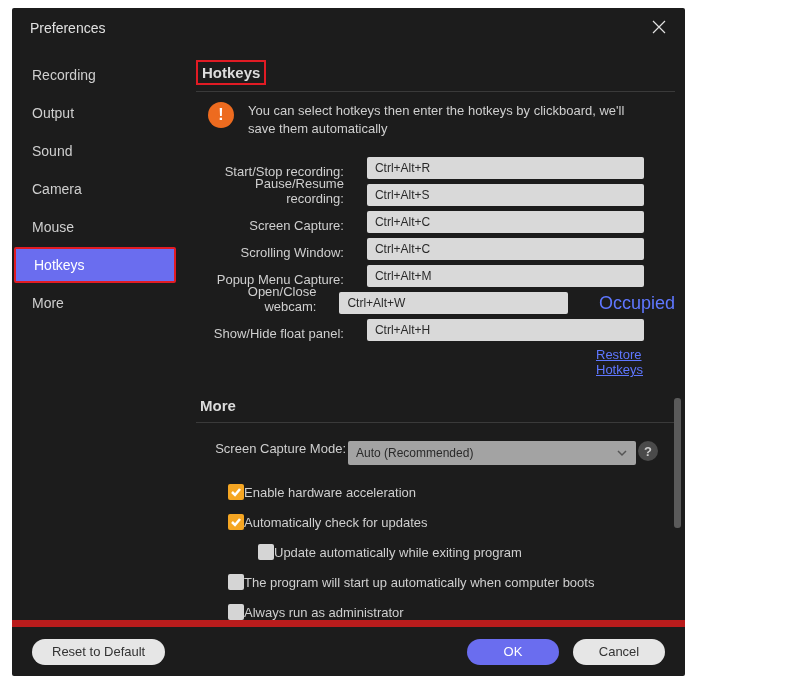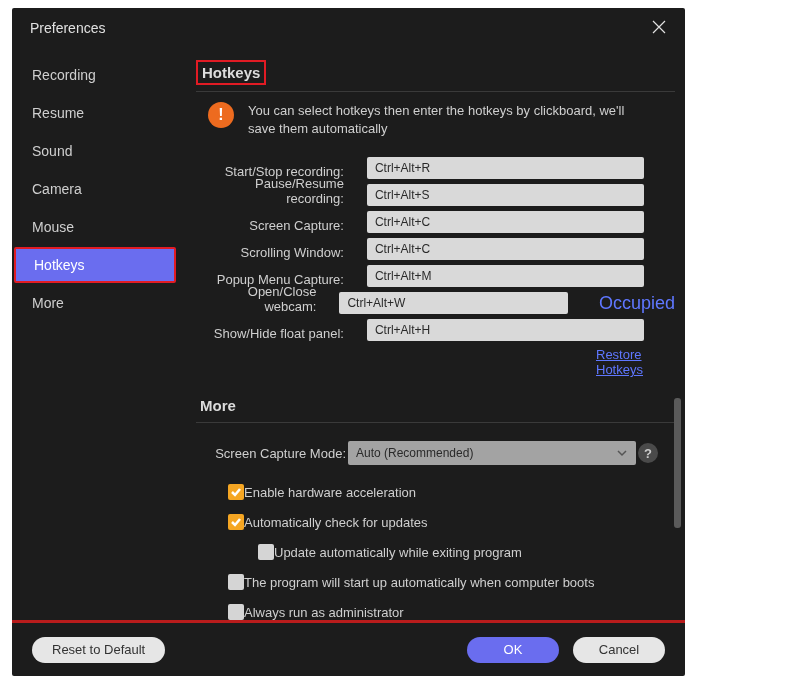--- a/index.html
+++ b/index.html
@@ -132,21 +132,21 @@
     margin-top: 6px;
     color: #5f77ff;
     text-decoration: underline;
     font-size: 13px;
     cursor: pointer;
     margin-bottom: 18px;
   }
 
   .more-section .section-title { margin-left: 0; }
   .mode-row {
-    display: flex; align-items: center; gap: 2px;
+    display: flex; gap: 2px;
     margin: 18px 0 12px 0;
   }
   .mode-label {
     width: 150px; text-align: right;
     font-size: 13px; color: #cfcfcf;
   }
   .select {
     width: 288px; height: 24px;
     background: #a3a3a3;
     border-radius: 2px;
@@ -187,21 +187,21 @@
     position: absolute;
     right: 4px; top: 350px;
     width: 7px; height: 130px;
     background: #5a5a5a;
     border-radius: 3px;
   }
 
   
   .footer {
     height: 56px;
-    border-top: 3px solid #b91c1c;
+    border-top: 7px solid #b91c1c;
     display: flex;
     align-items: center;
     justify-content: space-between;
     padding: 0 20px;
   }
   .pill-btn {
     height: 26px;
     border-radius: 13px;
     border: none;
     font-size: 13px;
@@ -224,21 +224,21 @@
       <svg viewBox="0 0 16 16">
           <path d="M2 2 L14 14 M14 2 L2 14"></path>
         </svg>
     </span>
   </div>
 
   <div class="body">
 
     <div class="sidebar">
       <div class="sidebar-item"><span>Recording</span></div>
-      <div class="sidebar-item"><span>Resume</span></div>
+      <div class="sidebar-item"><span>Output</span></div>
       <div class="sidebar-item"><span>Sound</span></div>
       <div class="sidebar-item"><span>Camera</span></div>
       <div class="sidebar-item"><span>Mouse</span></div>
       <div class="sidebar-item selected"><span>Hotkeys</span></div>
       <div class="sidebar-item"><span>More</span></div>
     </div>
 
     <div class="main">
 
       <div>

